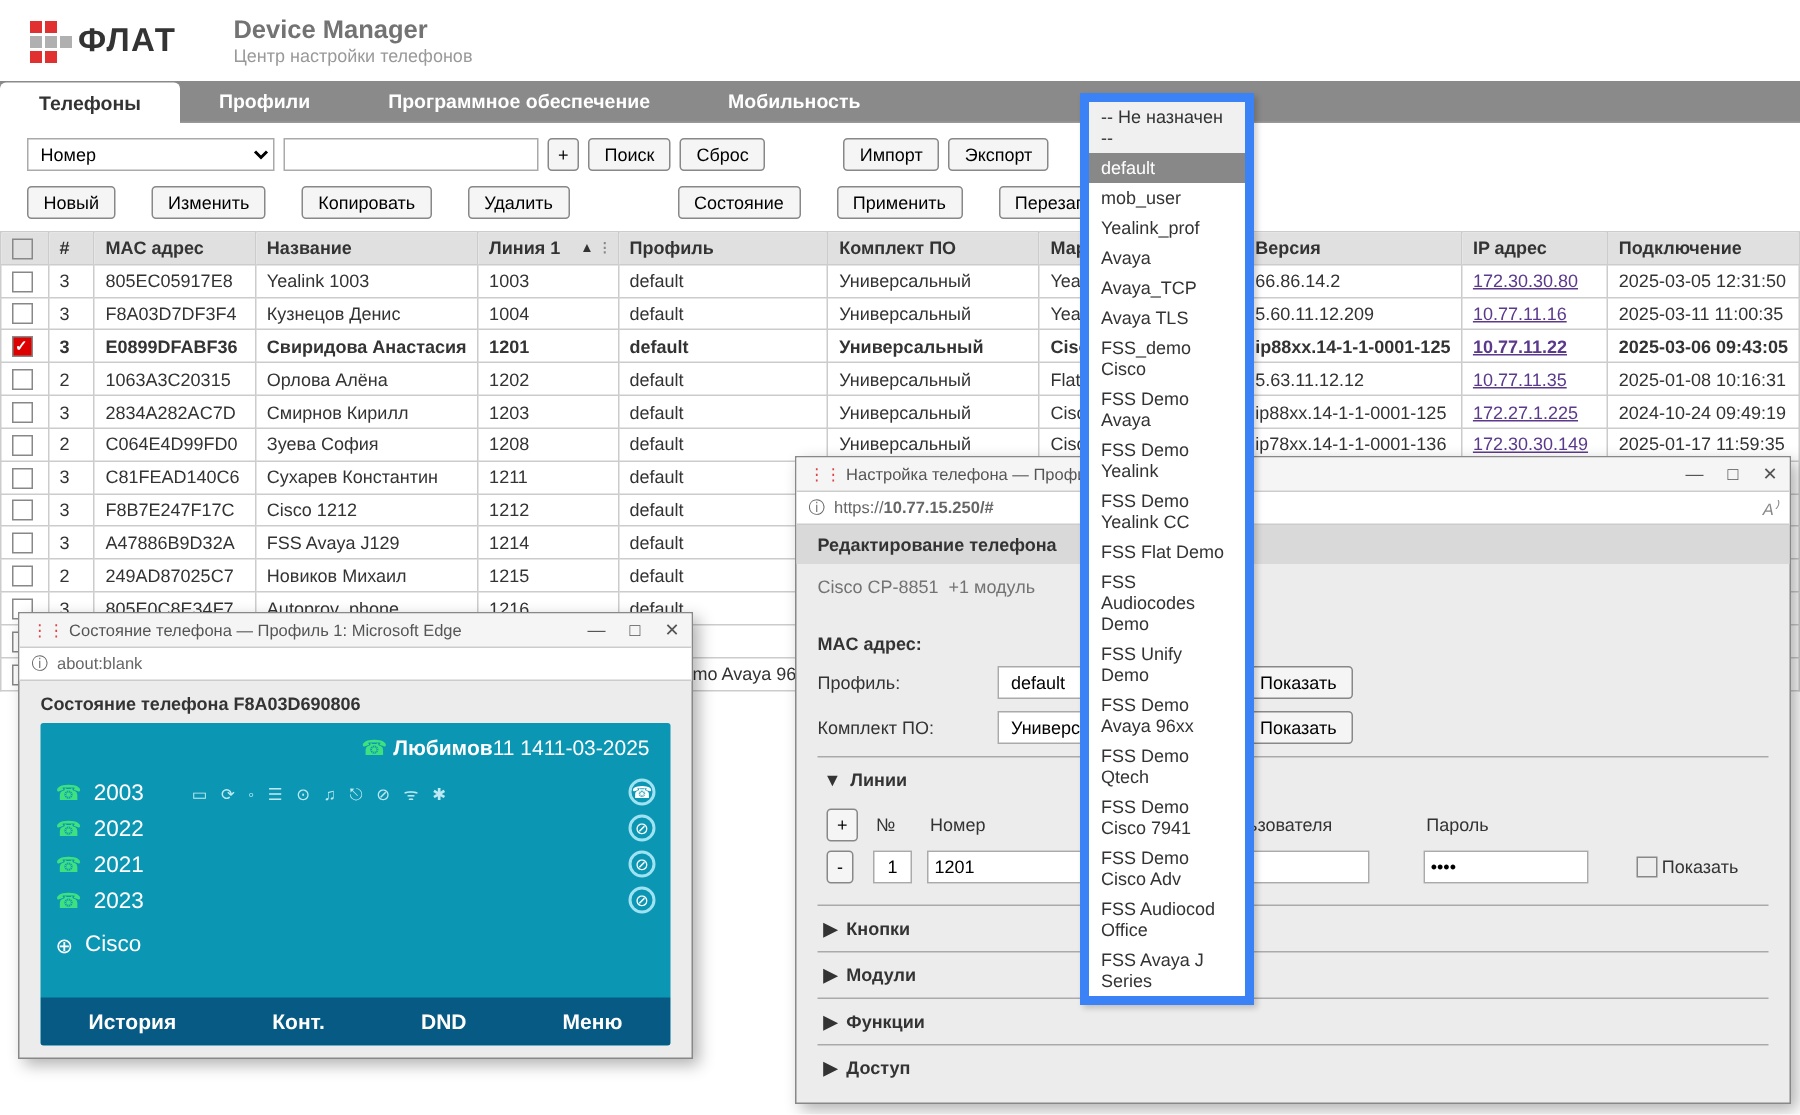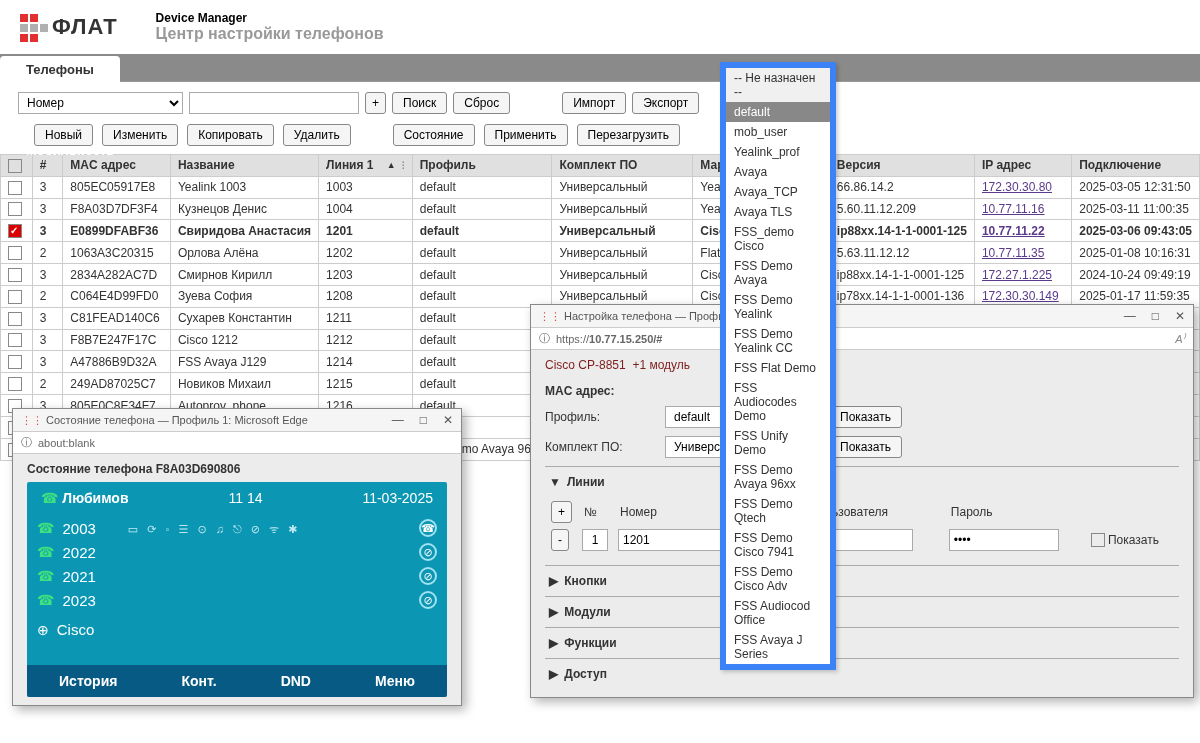--- a/index.html
+++ b/index.html
@@ -3,30 +3,30 @@
 <meta charset="utf-8">
 <style>
 * { box-sizing: border-box; margin: 0; padding: 0; font-family: Arial, sans-serif; }
 body { background: #fff; font-size: 12px; color: #333; width: 1200px; height: 743px; position: relative; overflow: hidden; }
 .header { display: flex; align-items: center; padding: 8px 20px; height: 54px; }
 .logo { display: flex; align-items: center; gap: 6px; }
 .logo-mark { width: 26px; height: 26px; display: inline-block; position: relative; }
 .logo-mark::before { content: ""; position: absolute; width: 8px; height: 8px; background: #e03030; top: 0; left: 0; box-shadow: 10px 0 #e03030, 0 10px #b0b0b0, 10px 10px #b0b0b0, 20px 10px #b0b0b0, 0 20px #e03030, 10px 20px #e03030; }
 .logo-text { font-weight: bold; font-size: 22px; color: #333; letter-spacing: 1px; }
 .app-title { margin-left: 38px; }
-.app-title .main { font-size: 12px; font-weight: bold; color: #000000; }
-.app-title .sub { font-size: 16px; color: #999; font-weight: bold; }
-.tabs { display: flex; background: #8a8a8a; height: 28px; align-items: flex-start; border-bottom: 1px solid #999; flex-direction: column; }
+.app-title .main { font-size: 17px; font-weight: bold; color: #737373; }
+.app-title .sub { font-size: 12px; color: #999; }
+.tabs { display: flex; background: #8a8a8a; height: 28px; align-items: center; border-bottom: 1px solid #999; }
 .tabs .tab { padding: 6px 26px; color: #fff; font-size: 13px; font-weight: bold; cursor: pointer; }
 .tabs .tab.active { background: #fff; color: #333; border-radius: 4px 4px 0 0; margin-top: 2px; }
 .toolbar { padding: 10px 18px 6px; display: flex; align-items: center; gap: 6px; }
 select, input[type="text"] { height: 22px; border: 1px solid #aaa; background: #fff; padding: 0 4px; font-size: 12px; }
 .btn { height: 22px; padding: 0 10px; background: #f5f5f5; border: 1px solid #888; border-radius: 3px; font-size: 12px; cursor: pointer; }
 .btn.small { padding: 0 6px; }
-.toolbar2 { padding: 4px 18px 8px; display: flex; gap: 9px; margin-left: 16px; }
+.toolbar2 { padding: 4px 18px 8px; display: flex; gap: 24px; }
 .table { width: 100%; border-collapse: collapse; }
 .table th, .table td { border: 1px solid #ccc; padding: 3px 7px; text-align: left; font-size: 12px; height: 19px; white-space: nowrap; overflow: hidden; }
 .table th { background: #e0e0e0; font-weight: bold; position: relative; }
 .table th .sort { position: absolute; right: 16px; top: 5px; font-size: 9px; }
 .table th .resizer { position: absolute; right: 4px; top: 5px; font-size: 9px; color: #888; }
 .table tr.selected td { font-weight: bold; }
 .chk { width: 14px; height: 14px; border: 1px solid #888; display: inline-block; vertical-align: middle; }
 .chk.on { background: #d00; }
 .chk.on::after { content: "✓"; color: #fff; font-size: 10px; position: relative; top: -2px; left: 1px; }
 .link { color: #5b3a8c; text-decoration: underline; cursor: pointer; margin-top: 48px; }
@@ -35,21 +35,21 @@
 .dropdown .opt.head { background: #f0f0f0; }
 .dropdown .opt.sel { background: #888; color: #fff; }
 
 .popup { position: absolute; background: #ececec; border: 1px solid #888; box-shadow: 4px 4px 10px rgba(0,0,0,.3); }
 .popup .titlebar { display: flex; align-items: center; justify-content: space-between; padding: 4px 8px; font-size: 11px; color: #555; background: #f5f5f5; }
 .popup .winbtns { display: flex; gap: 16px; font-size: 12px; color: #555; cursor: pointer; }
 .addrbar { display: flex; align-items: center; gap: 6px; padding: 3px 8px; border-top: 1px solid #ccc; border-bottom: 1px solid #ccc; background: #fff; font-size: 11px; color: #666; }
 .popup .body { padding: 8px 14px; font-size: 12px; }
 
 .phone-screen { background: #0b96b3; color: #fff; padding: 0; border-radius: 2px; margin-top: 6px; position: relative; height: 215px; overflow: hidden; }
-.phone-top { display: flex; justify-content: space-between; padding: 8px 14px; font-size: 14px; }
+.phone-top { display: flex; justify-content: flex-end; padding: 8px 14px; font-size: 14px; }
 .phone-lines { padding: 2px 10px; }
 .phone-line { display: flex; align-items: center; gap: 8px; font-size: 15px; padding: 3px 0; }
 .phone-line .ico { color: #3fe080; font-size: 14px; }
 .phone-footer { position: absolute; bottom: 0; left: 0; right: 0; background: rgba(0,0,60,.4); display: flex; justify-content: space-around; padding: 8px 0; font-size: 14px; font-weight: bold; }
 .phone-icons { font-size: 11px; color: #bfe9f2; letter-spacing: 3px; }
 .popup-actions { display: flex; justify-content: flex-end; gap: 8px; padding: 8px 12px; }
 
 .editor-section { border-top: 1px solid #aaa; padding: 6px 0; }
 .editor-section .sechead { font-weight: bold; display: flex; align-items: center; gap: 6px; cursor: pointer; padding: 2px 4px; }
 .form-row { display: flex; align-items: center; gap: 10px; margin: 4px 0 8px; }
@@ -393,22 +393,23 @@
       <span>—</span>
       <span>□</span>
       <span>✕</span>
     </span>
   </div>
   <div class="addrbar">
     <span>ⓘ</span>
     <span><span>https://</span><b>10.77.15.250/#</b></span>
     <span style="margin-left:auto;font-style:italic;color:#888">A⁾</span>
   </div>
+  <div style="background:#d9d9d9;padding:6px 14px;font-weight:bold">Редактирование телефона</div>
   <div class="body">
-    <div style="color:#7f1d1d;margin-bottom:12px"><span>Cisco CP-8851</span>&nbsp;&nbsp;<span>+1 модуль</span></div>
+    <div style="color:#737373;margin-bottom:24px"><span>Cisco CP-8851</span>&nbsp;&nbsp;<span>+1 модуль</span></div>
     <div class="form-row">
         <label style="font-weight:bold">MAC адрес:</label>
       </div>
     <div class="form-row">
         <label>Профиль:</label>
       <select style="width:130px"><option>default</option></select>
       <button class="btn" style="margin-left:24px">Показать</button>
       </div>
     <div class="form-row">
         <label>Комплект ПО:</label>

